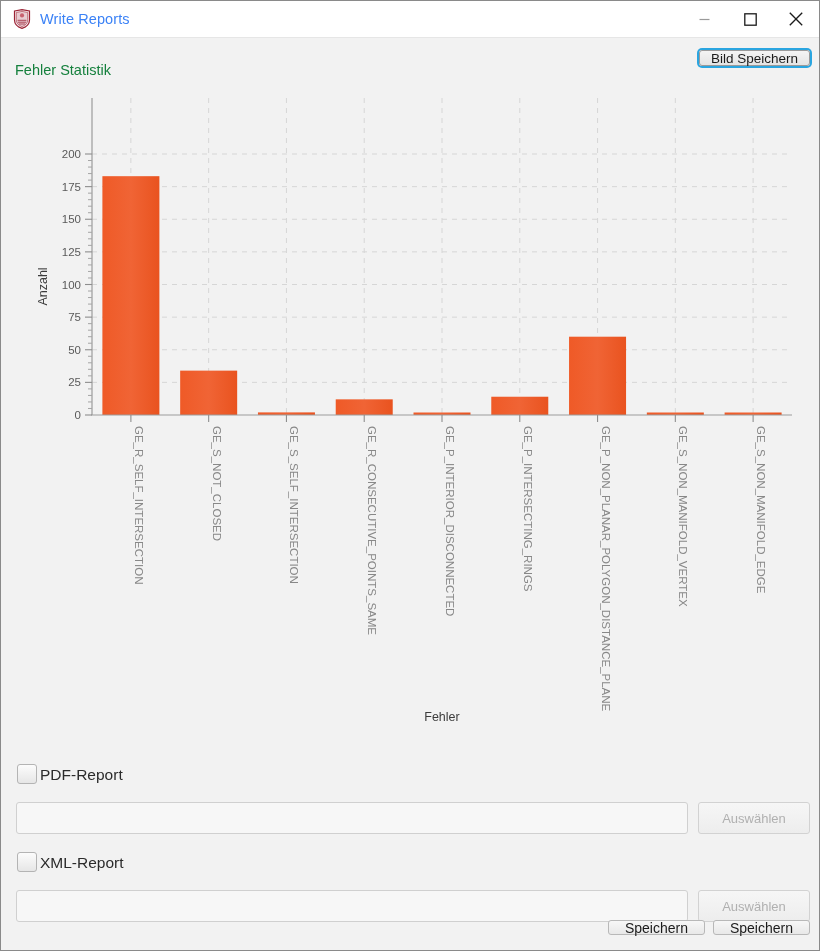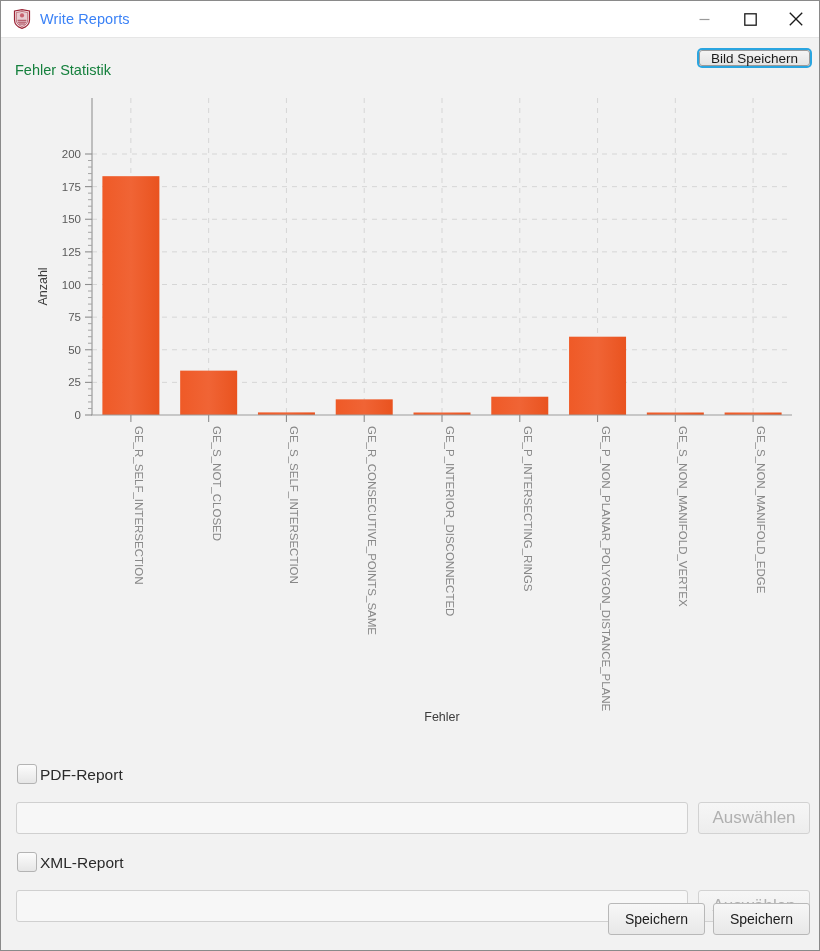--- a/index.html
+++ b/index.html
@@ -132,36 +132,36 @@
     padding: 0 8px;
     font-size: 13px;
     font-family: "Liberation Sans", sans-serif;
     color: #333;
     outline: none;
   }
   .browse-btn {
     flex: 0 0 auto;
     width: 112px; height: 32px;
     display: flex; align-items: center; justify-content: center;
-    font-size: 17px;
+    font-size: 13px;
     color: #b0b0b0;
     background: linear-gradient(#f6f6f6, #ededed);
     border: 1px solid #d2d2d2;
     border-radius: 3px;
     cursor: default;
     white-space: nowrap;
   }
   #bottom-buttons {
     position: absolute;
     right: 9px; bottom: 15px;
     display: flex;
     gap: 8px;
   }
   .dlg-btn {
-    height: 32px;
+    height: 15px;
     padding: 0 16px;
     display: flex; align-items: center; justify-content: center;
     font-size: 14px;
     color: #1b1b1b;
     background: linear-gradient(#f7f7f7, #e8e8e8);
     border: 1px solid #b8b8b8;
     border-radius: 3px;
     cursor: pointer;
     white-space: nowrap;
   }

